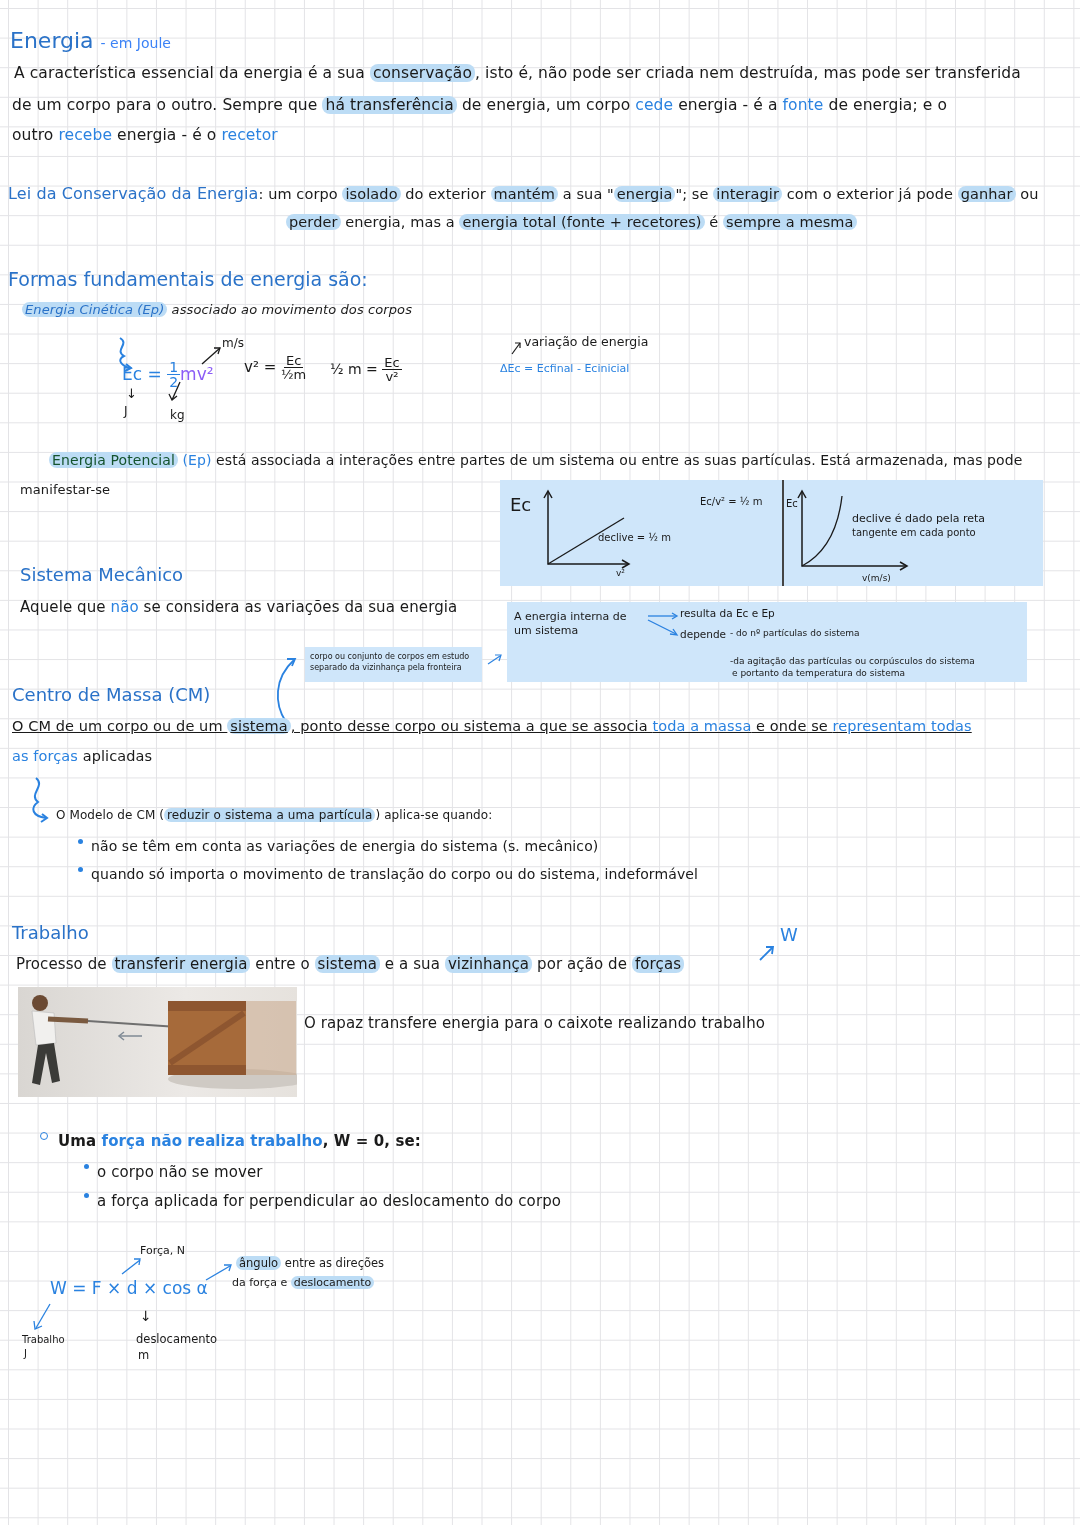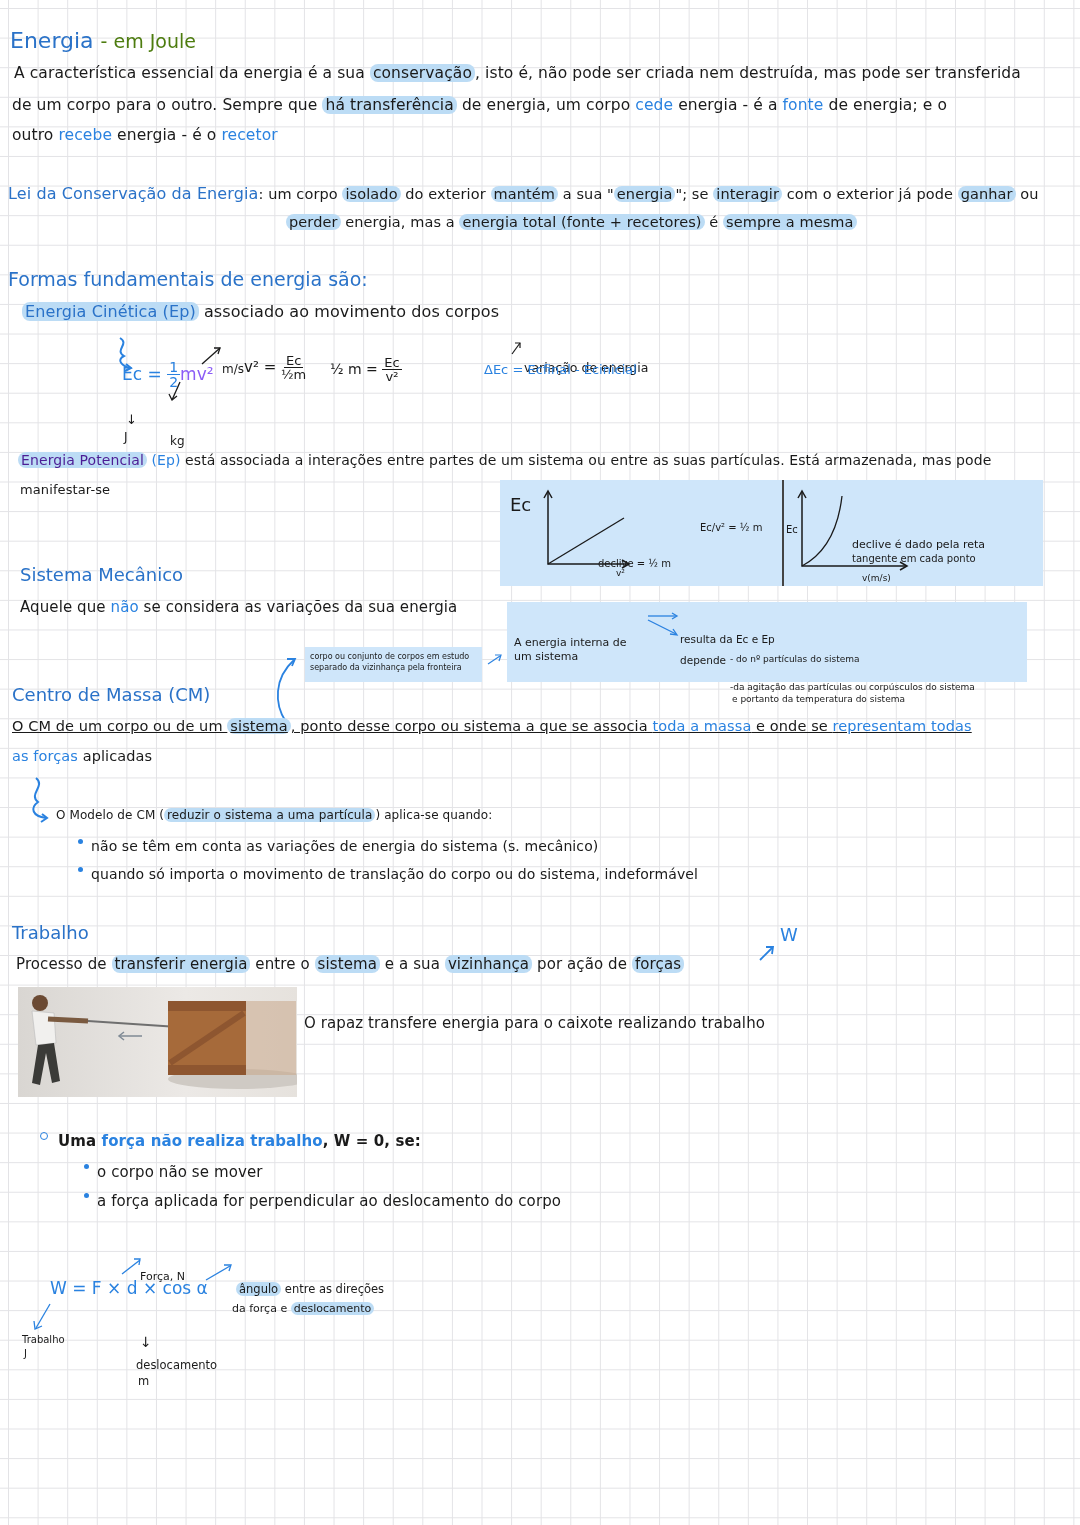--- a/index.html
+++ b/index.html
@@ -11,59 +11,59 @@
       linear-gradient(to bottom, #e3e3e6 1px, transparent 1px);
     background-size:29.6px 29.6px;
     background-position:8px 8px;
     font-family:"DejaVu Sans", sans-serif;
     color:#1a1a1a;
   }
   .abs{position:absolute;white-space:nowrap;}
   .title{color:#2a72c8;font-size:22px;}
   .blue{color:#2a82e0;}
   .txt{font-size:15.5px;letter-spacing:0.1px;}
-  .small{font-size:11px;margin-top:26px;}
+  .small{font-size:11px;}
   .tiny{font-size:9px;}
   .hl{background:#bcdcf5;border-radius:8px;padding:0 3px;}
   .box{position:absolute;background:#cfe6fa;}
   .formula{font-size:17px;}
   .fblue{color:#2a82e0;}
   .bullet{display:inline-block;width:5px;height:5px;border-radius:50%;background:#2a82e0;margin-right:8px;vertical-align:middle;position:relative;top:-6px;}
   .obullet{display:inline-block;width:6px;height:6px;border-radius:50%;border:1.5px solid #2a82e0;margin-right:10px;vertical-align:middle;position:relative;top:-6px;}
   .frac{display:inline-flex;flex-direction:column;align-items:center;vertical-align:middle;line-height:1;}
   .frac .num{border-bottom:1.5px solid currentColor;padding:0 2px;}
   .photo{position:absolute;left:18px;top:987px;width:279px;height:110px;background:linear-gradient(to right,#d9d6d2,#ece9e6 60%,#e6e2dd);overflow:hidden;}
   svg{position:absolute;overflow:visible;}
 </style>
 </head>
 <body>
 
 <div class="abs title" style="left:10px;top:28px;">
   <span>Energia</span>
-  <span style="color:#4d7c0f;font-size:19px;text-align:center;">- em Joule</span>
+  <span style="color:#3b82f6;font-size:14px;text-align:center;">- em Joule</span>
 </div>
 <div class="abs txt" style="left:14px;top:64px;">
   <span>A característica essencial da energia é a sua </span><span class="hl">conservação</span><span>, isto é, não pode ser criada nem destruída, mas pode ser transferida</span>
 </div>
 <div class="abs txt" style="left:12px;top:96px;">
   <span>de um corpo para o outro. Sempre que </span><span class="hl">há transferência</span><span> de energia, um corpo </span><span class="blue">cede</span><span> energia - é a </span><span class="blue">fonte</span><span> de energia; e o</span>
 </div>
 <div class="abs txt" style="left:12px;top:126px;">
   <span>outro </span><span class="blue">recebe</span><span> energia - é o </span><span class="blue">recetor</span>
 </div>
 
 <div class="abs txt" style="left:8px;top:184px;font-size:14.5px;">
   <span class="title" style="font-size:16px;">Lei da Conservação da Energia</span><span>:</span><span> um corpo </span><span class="hl">isolado</span><span> do exterior </span><span class="hl">mantém</span><span> a sua "</span><span class="hl">energia</span><span>"; se </span><span class="hl">interagir</span><span> com o exterior já pode </span><span class="hl">ganhar</span><span> ou</span>
 </div>
 <div class="abs txt" style="left:286px;top:214px;font-size:14.5px;">
   <span class="hl">perder</span><span> energia, mas a </span><span class="hl">energia total (fonte + recetores)</span><span> é </span><span class="hl">sempre a mesma</span>
 </div>
 
 <div class="abs title" style="left:8px;top:268px;font-size:19px;">Formas fundamentais de energia são:</div>
-<div class="abs txt" style="left:22px;top:302px;font-size:16px;">
+<div class="abs txt" style="left:22px;top:302px;font-size:13px;font-style:italic;">
   <span class="blue hl" style="color:#2a72c8;">Energia Cinética (Ep)</span><span> associado ao movimento dos corpos</span>
 </div>
 
 <svg style="left:112px;top:336px;" width="30" height="40">
   <path d="M8 2 C18 8, 2 14, 12 20 C4 24, 10 30, 18 32" stroke="#2a82e0" stroke-width="2" fill="none"></path>
   <path d="M14 28 L19 32 L13 35" stroke="#2a82e0" stroke-width="2" fill="none"></path>
 </svg>
 
 <div class="abs formula fblue" style="left:122px;top:360px;">
   <span>Ec</span>
@@ -99,24 +99,24 @@
       <span class="num">Ec</span>
       <span>v²</span>
     </span>
 </div>
 
 <div class="abs small" style="left:524px;top:334px;font-size:12.5px;">variação de energia</div>
 <svg style="left:510px;top:340px;" width="14" height="16">
     <path d="M2 14 L10 3" stroke="#1a1a1a" stroke-width="1.2"></path>
     <path d="M5 3 L10 3 L10 8" stroke="#1a1a1a" stroke-width="1.2" fill="none"></path>
   </svg>
-<div class="abs fblue" style="left:484px;top:362px;font-size:13px;">ΔEc = Ecfinal - Ecinicial</div>
+<div class="abs fblue" style="left:484px;top:362px;font-size:11px;padding-left:16px;">ΔEc = Ecfinal - Ecinicial</div>
 
 <div class="abs txt" style="left:18px;top:452px;font-size:14px;">
-  <span class="hl" style="color:#4c1d95;">Energia Potencial</span><span class="blue"> (Ep)</span><span> está associada a interações entre partes de um sistema ou entre as suas partículas. Está armazenada, mas pode</span>
+  <span class="hl" style="color:#14532d;margin-left:31px;">Energia Potencial</span><span class="blue"> (Ep)</span><span> está associada a interações entre partes de um sistema ou entre as suas partículas. Está armazenada, mas pode</span>
 </div>
 <div class="abs txt" style="left:20px;top:482px;font-size:13px;">manifestar-se</div>
 
 <div class="box" style="left:500px;top:480px;width:543px;height:106px;"></div>
 <div class="abs" style="left:782px;top:480px;width:1.5px;height:106px;background:#444;"></div>
 <div class="abs" style="left:510px;top:494px;font-size:18px;">Ec</div>
 <svg style="left:540px;top:488px;" width="100" height="90">
   <path d="M8 4 L8 76 L88 76" stroke="#1a1a1a" stroke-width="1.5" fill="none"></path>
   <path d="M4 10 L8 3 L12 10" stroke="#1a1a1a" stroke-width="1.5" fill="none"></path>
   <path d="M82 72 L89 76 L82 80" stroke="#1a1a1a" stroke-width="1.5" fill="none"></path>

